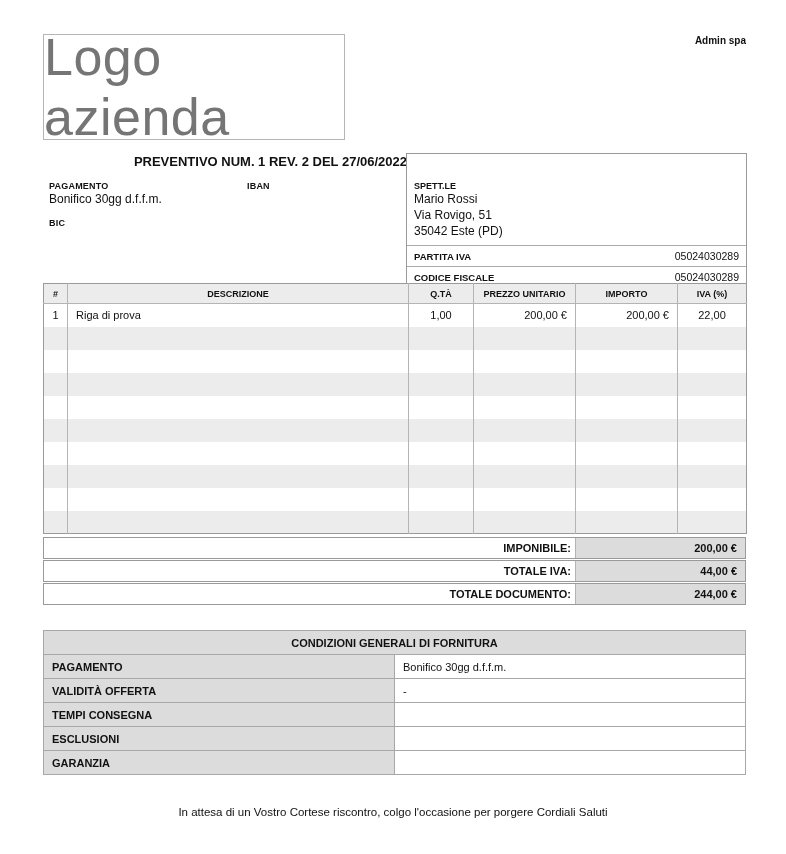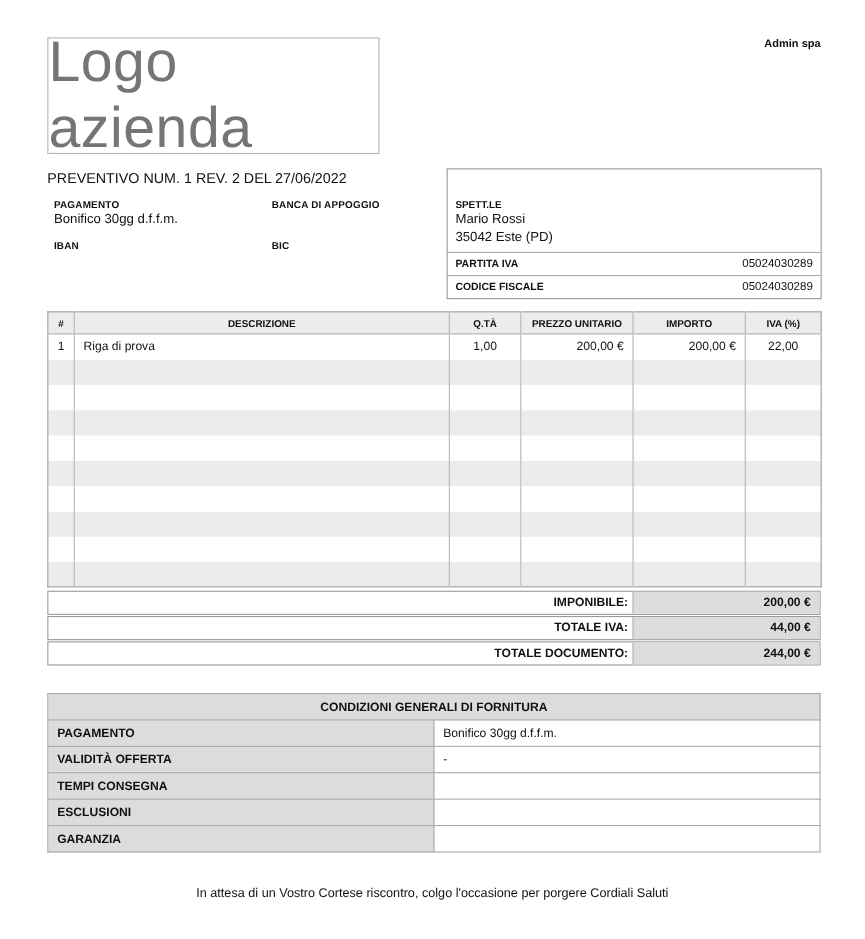--- a/index.html
+++ b/index.html
@@ -15,21 +15,21 @@
   .page{position:relative;width:786px;height:854px;background:#fff;overflow:hidden;}
 
   
   .logo-box{position:absolute;left:43px;top:34px;width:302px;height:106px;
     border:1px solid #b5b5b5;display:flex;align-items:center;justify-content:center;}
   .logo-text{font-size:52px;color:var(--logo-color);letter-spacing:0.5px;}
   .company-name{position:absolute;top:35px;right:40px;font-size:10px;font-weight:bold;}
 
   
   .left-block{position:absolute;left:43px;top:154px;width:364px;}
-  .doc-title{text-align:left;font-weight:normal;font-size:13px;}
+  .doc-title{text-align:right;font-weight:bold;font-size:13px;}
   .pay-grid{margin-top:12px;padding-left:6px;display:grid;
     grid-template-columns:198px 1fr;row-gap:9px;}
   .field-label{font-size:9px;font-weight:bold;letter-spacing:0.2px;}
   .field-value{font-size:12px;min-height:17px;margin-top:1px;}
 
   
   .spettle-box{position:absolute;left:406px;top:153px;width:341px;
     border:1px solid var(--table-border);background:#fff;}
   .spettle-top{padding:4px 7px 6px 7px;}
   .spettle-label{font-size:9px;font-weight:bold;margin-top:23px;}
@@ -86,38 +86,35 @@
   <div class="company-name">Admin spa</div>
 
   <div class="left-block">
     <div class="doc-title">PREVENTIVO NUM. 1 REV. 2 DEL 27/06/2022</div>
     <div class="pay-grid">
       <div>
         <div class="field-label">PAGAMENTO</div>
         <div class="field-value">Bonifico 30gg d.f.f.m.</div>
       </div>
       <div>
-        <div class="field-label">BANCA DI APPOGGIO</div>
-        <div class="field-value"></div>
-      </div>
-      <div>
         <div class="field-label">IBAN</div>
         <div class="field-value"></div>
       </div>
       <div>
         <div class="field-label">BIC</div>
         <div class="field-value"></div>
       </div>
     </div>
   </div>
 
   <div class="spettle-box">
     <div class="spettle-top">
       <div class="spettle-label">SPETT.LE</div>
       <div class="addr-line">Mario Rossi</div>
+      <div class="addr-line">Via Rovigo, 51</div>
       <div class="addr-line">35042 Este (PD)</div>
     </div>
     <div class="spettle-row">
       <span class="row-label">PARTITA IVA</span>
       <span class="row-value">05024030289</span>
     </div>
     <div class="spettle-row">
       <span class="row-label">CODICE FISCALE</span>
       <span class="row-value">05024030289</span>
     </div>

